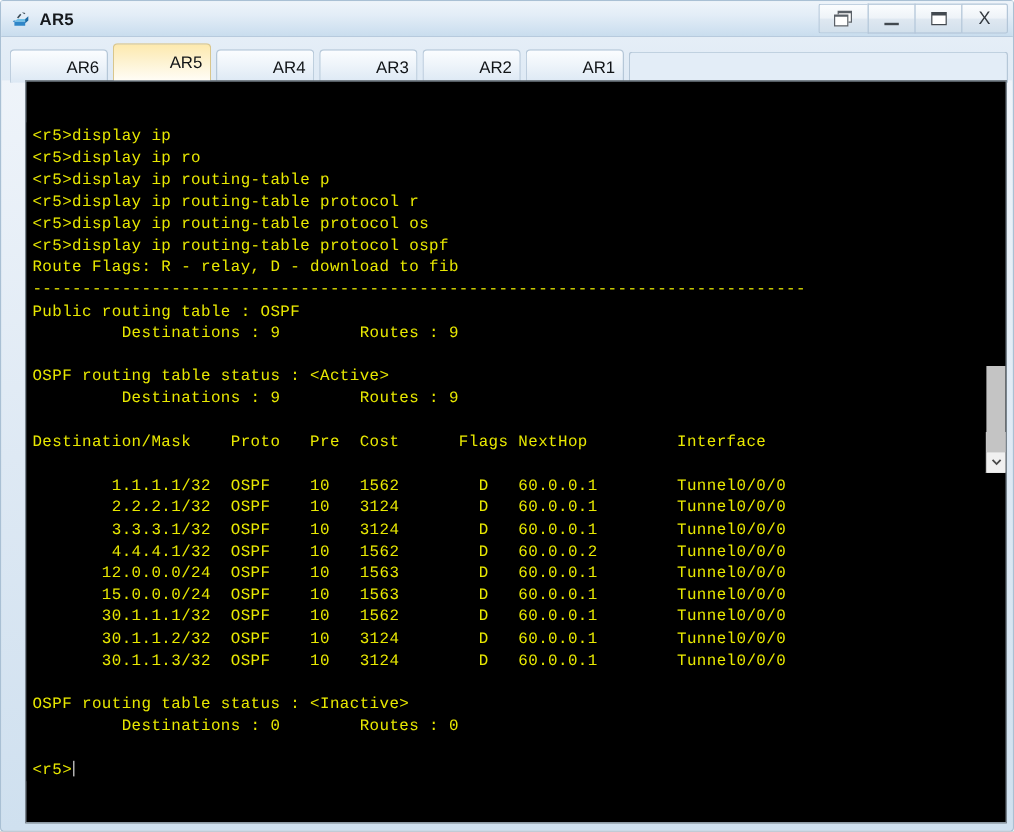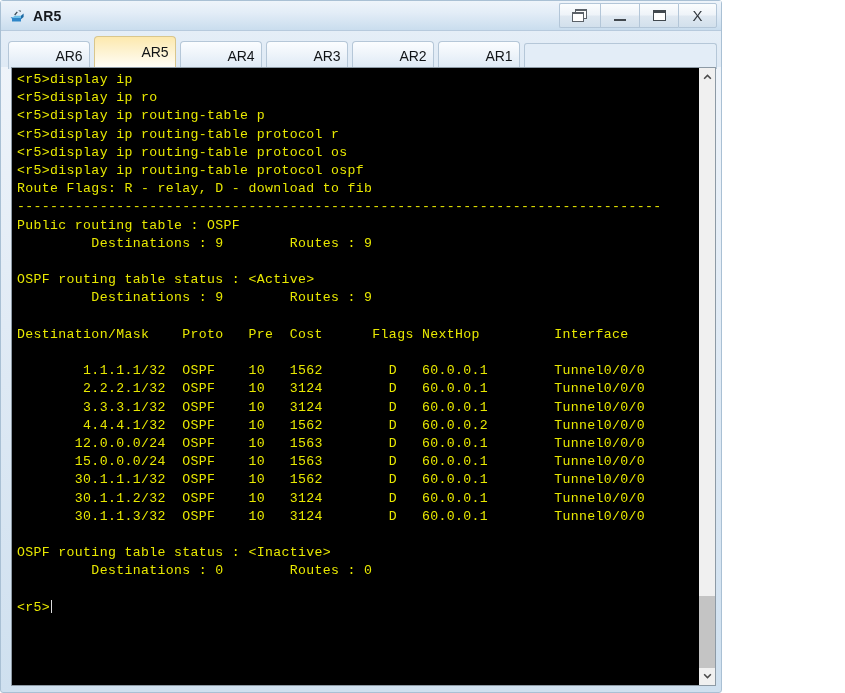--- a/index.html
+++ b/index.html
@@ -10,21 +10,21 @@
   body {
     width: 845px;
     height: 693px;
     font-family: "Liberation Sans", sans-serif;
     overflow: hidden;
   }
 
   
   .window {
     position: relative;
-    width: 722px;
+    width: 845px;
     height: 693px;
     box-sizing: border-box;
     background: linear-gradient(to bottom, #f2f6fb 0%, #dee9f4 55%, #cfe0ef 100%);
     border: 1px solid #a9c0d4;
     border-radius: 3px;
     display: flex;
     flex-direction: column;
   }
 
   
@@ -169,27 +169,28 @@
     border-radius: 3px 3px 0 0;
     background: #e3edf7;
     box-sizing: border-box;
     position: relative;
     top: 2px;
   }
 
   
   .terminal-outer {
     flex: 1 1 auto;
-    margin: 0 5px 6px 10px;
+    margin: 0 5px 6px 20px;
     border: 1px solid #8d9aa5;
     background: #000000;
     position: relative;
     display: flex;
     overflow: hidden;
     box-sizing: border-box;
+    align-items: center;
   }
   .terminal {
     flex: 1 1 auto;
     background: #000000;
     color: #e8e800;
     font-family: "Liberation Mono", "DejaVu Sans Mono", monospace;
     font-size: 13.2px;
     line-height: 18.2px;
     letter-spacing: 0.35px;
     padding: 3px 0 0 5px;

